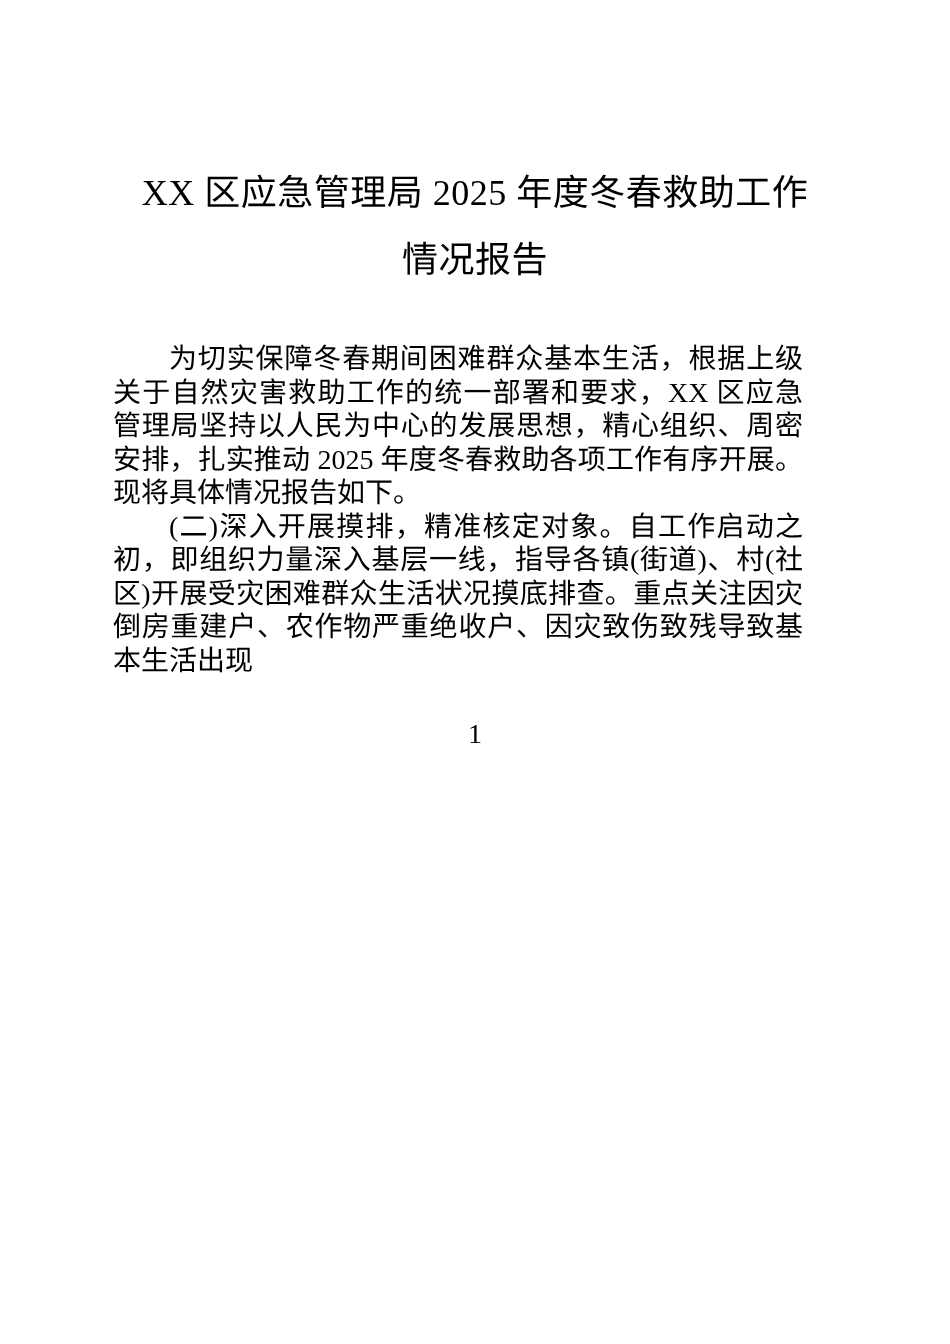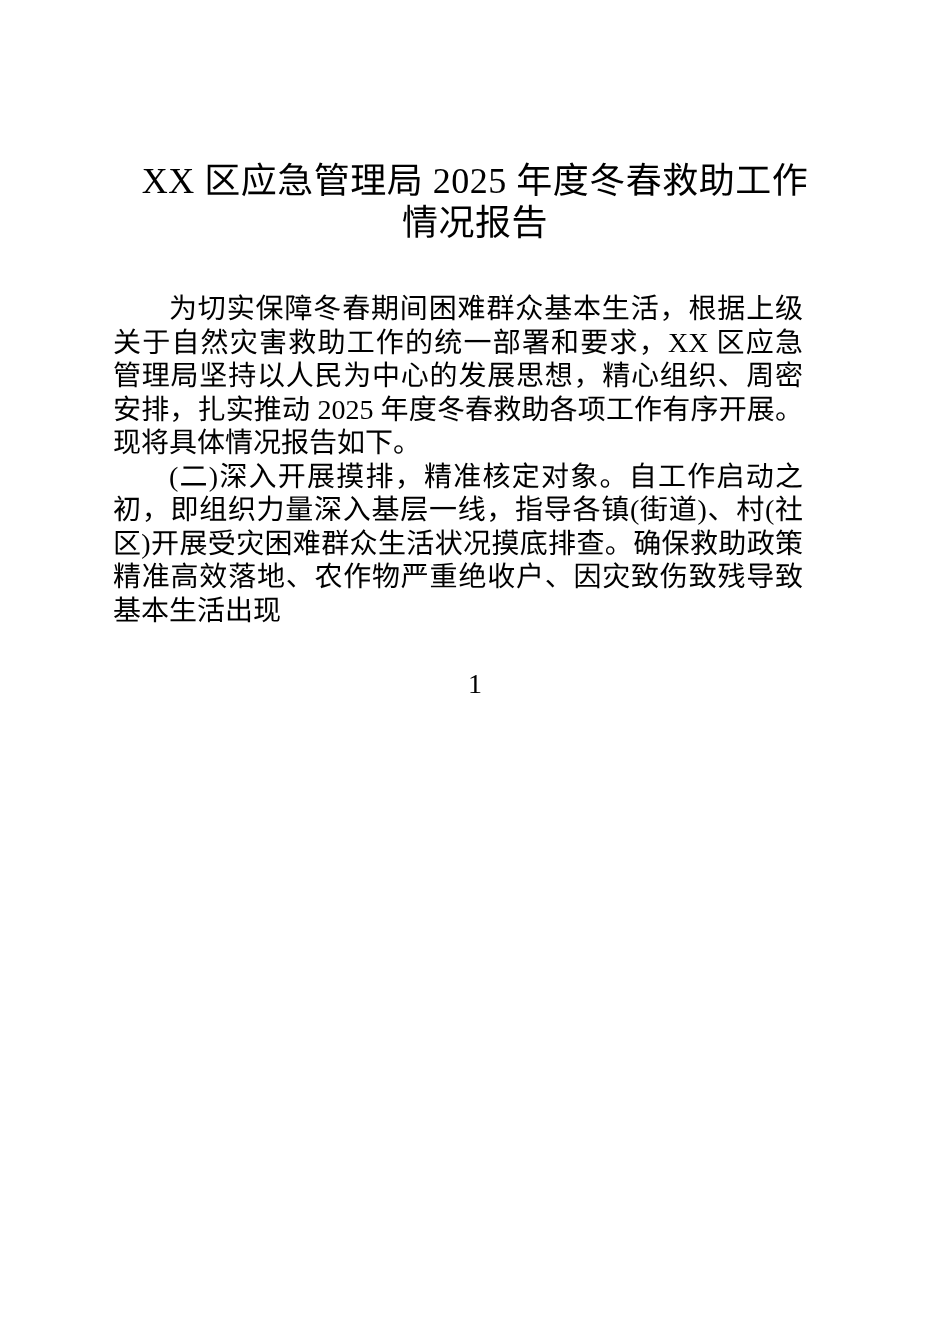--- a/index.html
+++ b/index.html
@@ -16,21 +16,21 @@
     color: #000000;
     font-family: "Liberation Serif", "DejaVu Serif", serif;
     box-sizing: border-box;
     padding-top: 160px;
     overflow: hidden;
   }
   .doc-title {
     width: 680px;
     margin: 0 auto;
     font-size: 36px;
-    line-height: 42px;
+    line-height: 67px;
     font-weight: 400;
     text-align: center;
     letter-spacing: 0.5px;
   }
   .doc-body {
     width: 690px;
     margin: 48px 0 12px 113px;
     font-size: 28px;
     line-height: 33.5px;
     text-align: justify;
@@ -52,18 +52,18 @@
 </style>
 </head>
 <body>
 
 <div class="page">
 
   <h1 class="doc-title">XX 区应急管理局 2025 年度冬春救助工作情况报告</h1>
 
   <div class="doc-body">
     <p>为切实保障冬春期间困难群众基本生活，根据上级关于自然灾害救助工作的统一部署和要求，XX 区应急管理局坚持以人民为中心的发展思想，精心组织、周密安排，扎实推动 2025 年度冬春救助各项工作有序开展。现将具体情况报告如下。</p>
-    <p>(二)深入开展摸排，精准核定对象。自工作启动之初，即组织力量深入基层一线，指导各镇(街道)、村(社区)开展受灾困难群众生活状况摸底排查。确保救助政策精准高效落地、农作物严重绝收户、因灾致伤致残导致基本生活出现</p>
+    <p>(二)深入开展摸排，精准核定对象。自工作启动之初，即组织力量深入基层一线，指导各镇(街道)、村(社区)开展受灾困难群众生活状况摸底排查。重点关注因灾倒房重建户、农作物严重绝收户、因灾致伤致残导致基本生活出现</p>
   </div>
 
   <div class="page-footer">1</div>
 
 </div>
 
 </body></html>

